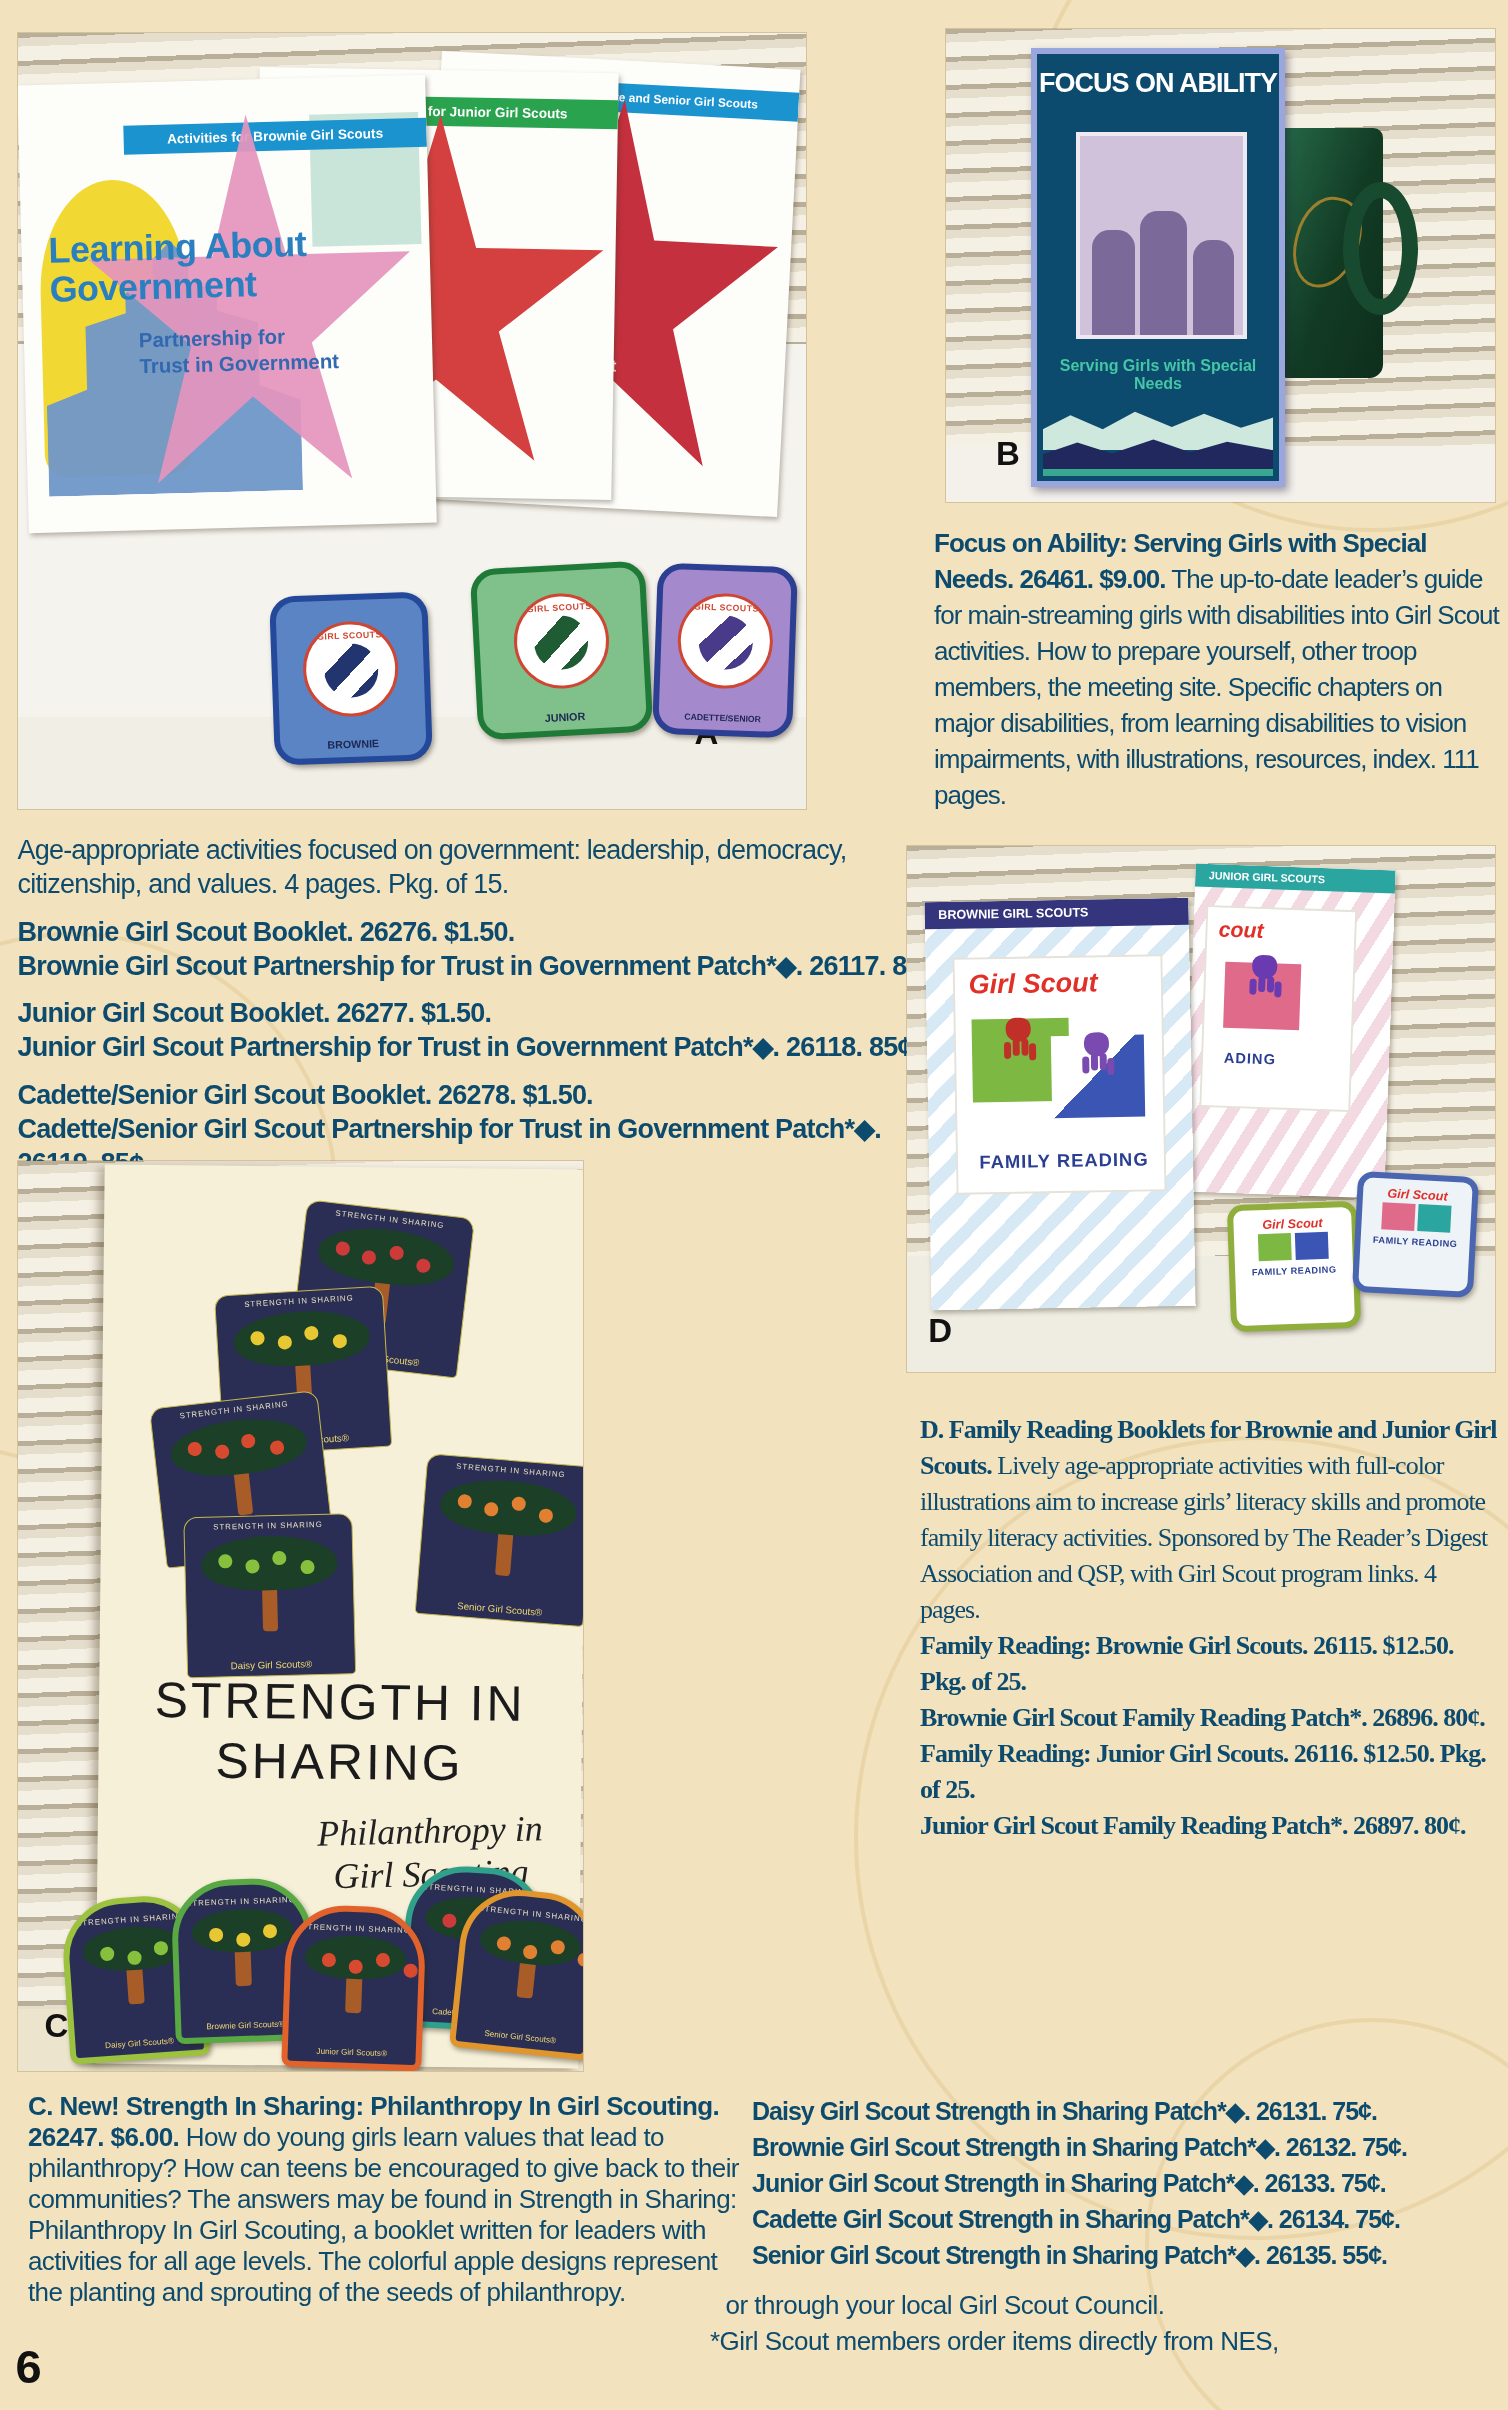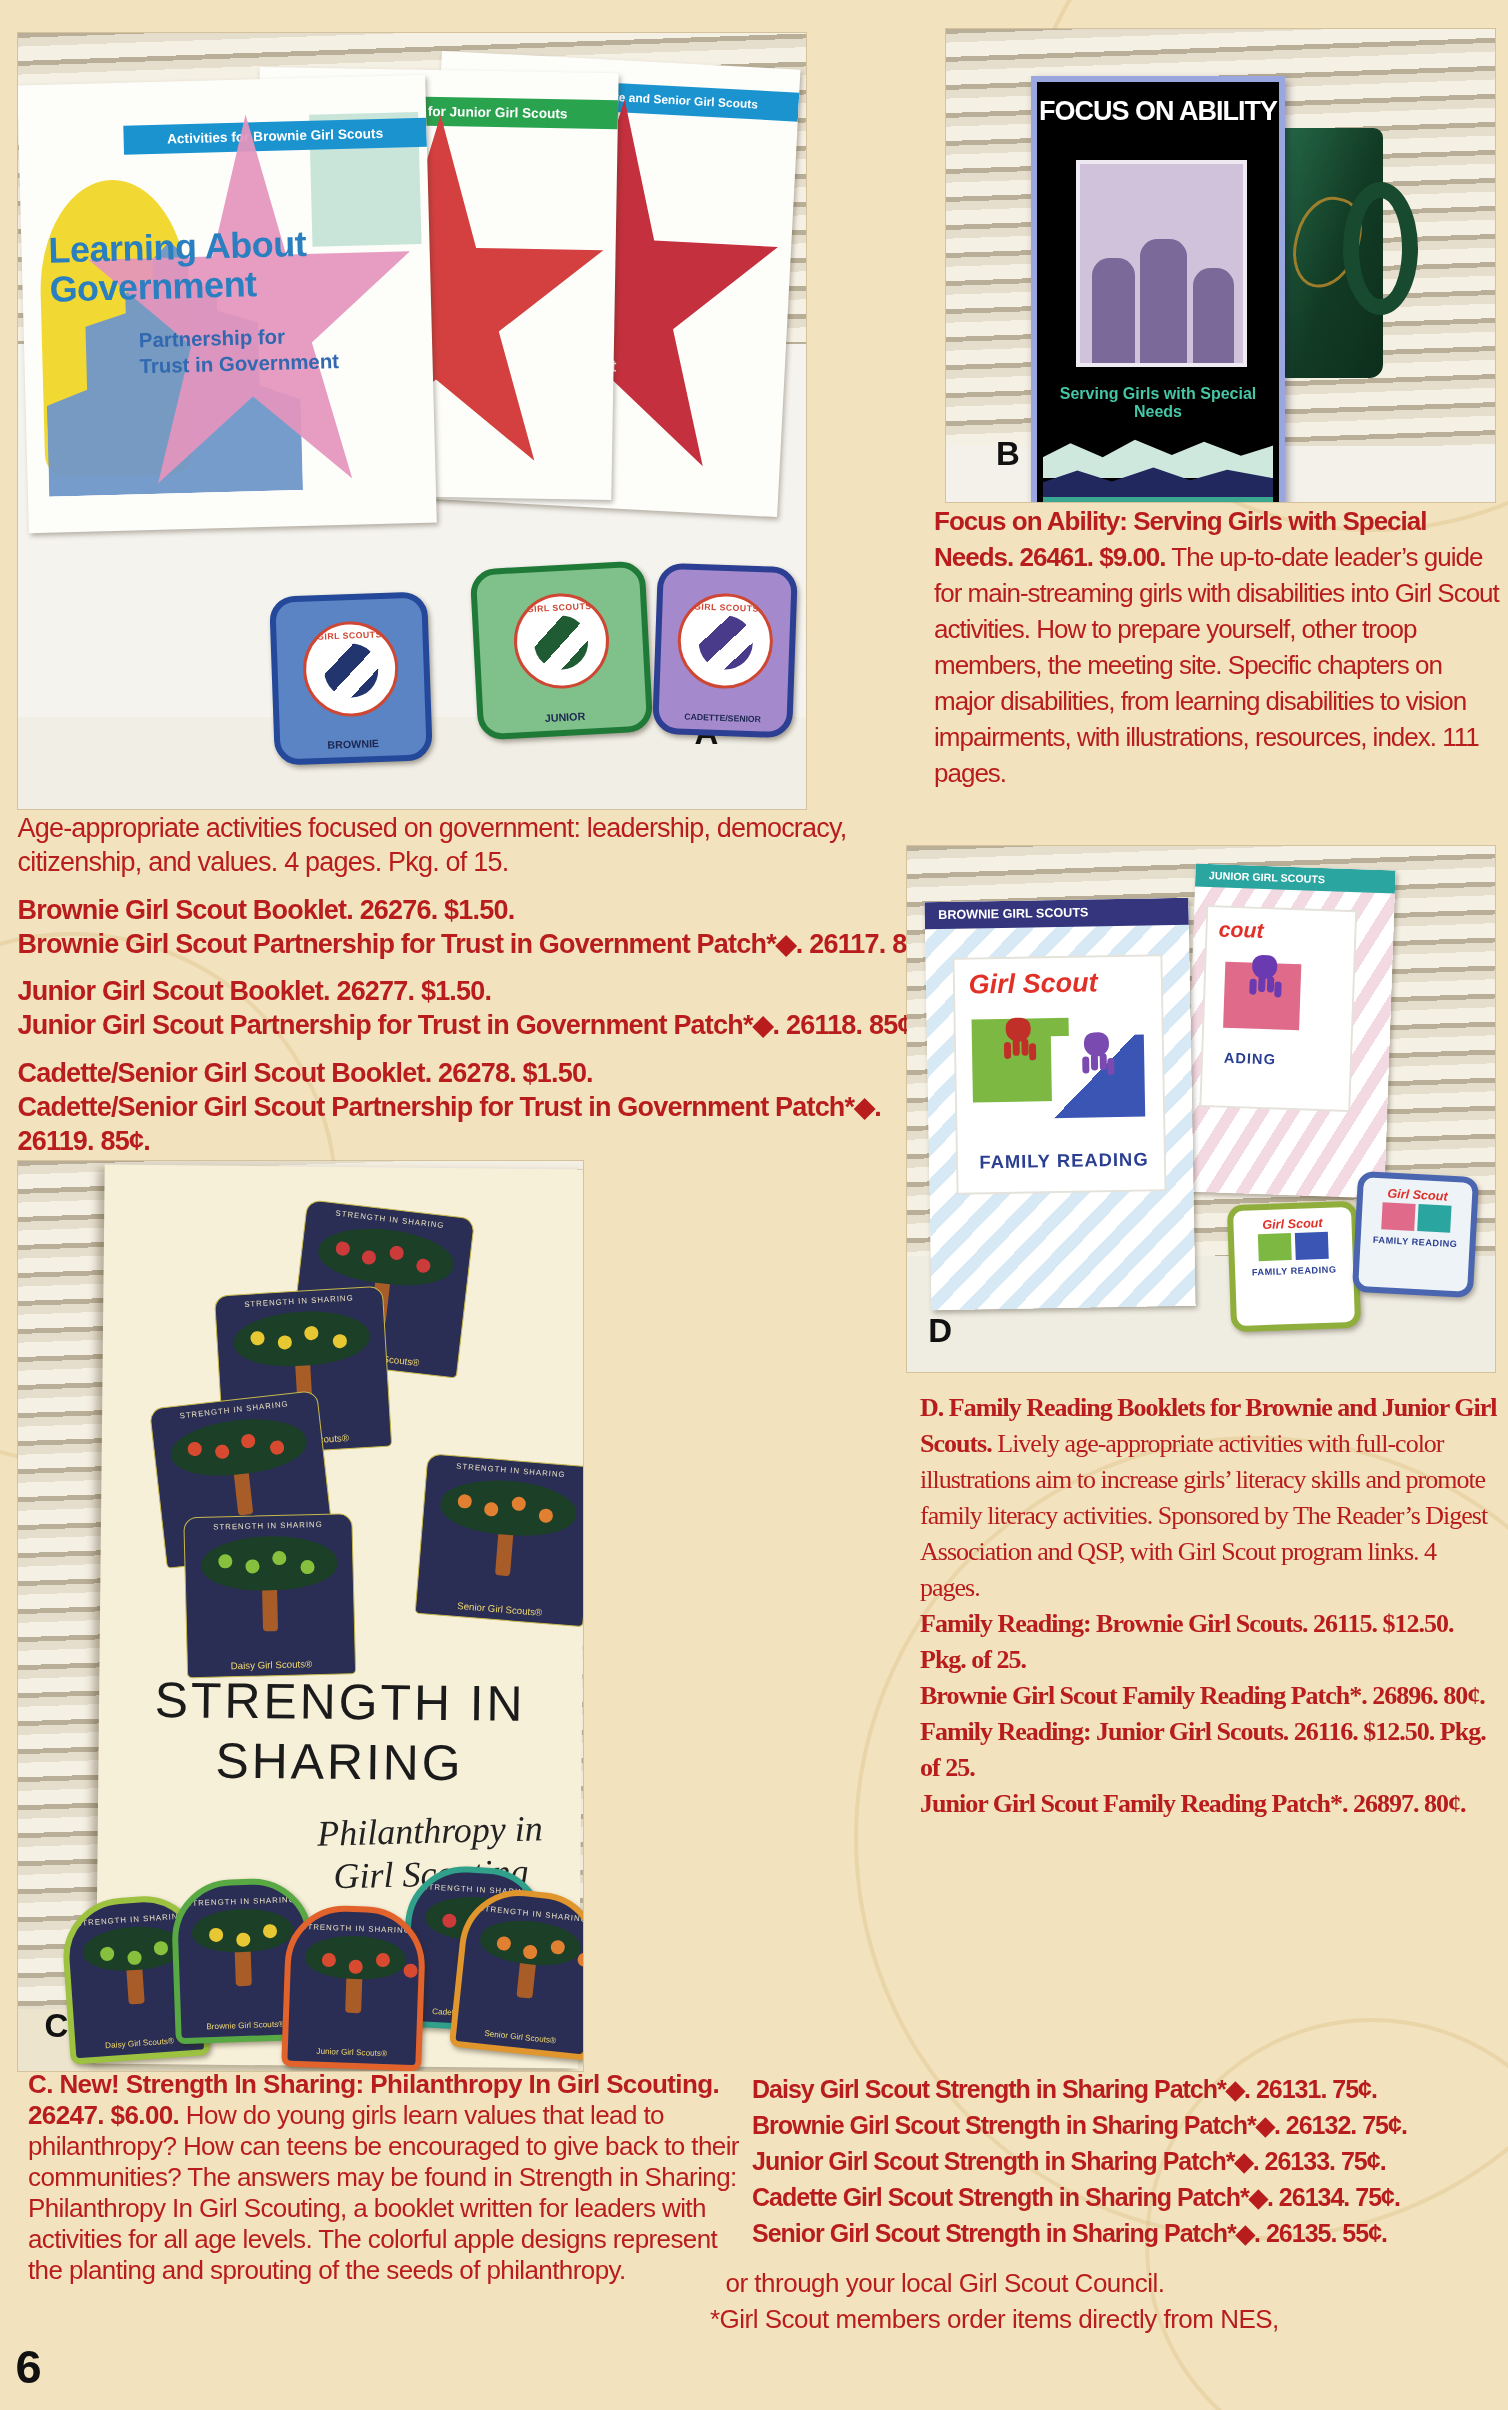--- a/index.html
+++ b/index.html
@@ -6,21 +6,21 @@
   html,body{margin:0;padding:0;}
   body{font-family:"Liberation Sans",sans-serif;background:#d8c9a4;}
   .page{position:relative;width:1509px;height:2410px;background:#f2e2bd;overflow:hidden;
         font-family:"Liberation Sans",sans-serif;color:#121212;}
   .swirl{position:absolute;border:4.9px solid rgba(205,170,100,0.22);border-radius:50%;}
   .photo{position:absolute;overflow:hidden;background:#fff;box-shadow:0 0 0 1px rgba(120,100,60,.25);}
   .blinds{position:absolute;left:0;top:0;right:0;bottom:0;
           background:repeating-linear-gradient(178deg,#b9ae97 0 4.9px,#e6decd 4.9px 13.6px,#f5f0e4 13.6px 28px);}
   .photo-label{position:absolute;font-weight:bold;font-size:33px;color:#111;}
   
-  .txt{position:absolute;color:#b91c1c;}
+  .txt{position:absolute;color:#0c4a6e;margin-top:22px;}
   .nowrap{white-space:nowrap;}
   .b{font-weight:bold;}
   .col-a{left:17.5px;top:811px;width:893px;font-size:27px;line-height:34px;letter-spacing:-0.8px;}
   .col-a .group{margin-top:13.6px;}
   .col-b{left:934px;top:503px;width:568px;font-size:26px;line-height:36px;letter-spacing:-1px;}
   .col-d{left:920px;top:1390px;width:579px;font-size:26px;line-height:36px;letter-spacing:-1px;}
   .col-d p{margin:0;font-family:Liberation Serif, serif;}
   .col-c{left:28px;top:2069px;width:720px;font-size:26px;line-height:31px;letter-spacing:-0.6px;}
   .patch-list{left:752px;top:2071px;width:737px;font-size:25px;line-height:36px;letter-spacing:-1px;font-weight:bold;}
   .footnote{left:710px;top:2265px;font-size:26px;line-height:36px;letter-spacing:-0.5px;}
@@ -61,22 +61,22 @@
           border-radius:50%;background:#fff;border:3.9px solid #cf4633;}
   .em-ring-text{position:absolute;width:100%;top:5.8px;text-align:center;font-size:8.7px;font-weight:bold;color:#cf4633;letter-spacing:0.5px;}
   .em-core{position:absolute;left:50%;top:52%;transform:translate(-50%,-50%);width:54px;height:54px;border-radius:50%;overflow:hidden;}
   .em-core.c-blue{background:linear-gradient(135deg,#ffffff 28%,#23356e 28% 52%,#ffffff 52% 74%,#23356e 74%);}
   .em-core.c-green{background:linear-gradient(135deg,#ffffff 28%,#1f5c33 28% 52%,#ffffff 52% 74%,#1f5c33 74%);}
   .em-core.c-purple{background:linear-gradient(135deg,#ffffff 28%,#4a3a8a 28% 52%,#ffffff 52% 74%,#4a3a8a 74%);}
   .patch-level{position:absolute;left:0;right:0;bottom:6.8px;text-align:center;font-size:10.7px;font-weight:bold;color:#1d2752;}
   
   #photo-b{left:946px;top:29px;width:549px;height:473px;}
   .pb-sill{position:absolute;left:0;bottom:0;width:100%;height:56px;background:#f3f1ea;}
-  .pb-book{position:absolute;left:85px;top:19.4px;width:254px;height:439px;background:#000000;
-           border:6.8px solid #9aa6de;box-sizing:border-box;box-shadow:2.9px 3.9px 7.8px rgba(30,20,60,.4);margin-top:28px;}
+  .pb-book{position:absolute;left:85px;top:19.4px;width:254px;height:439px;background:#0c4a6e;
+           border:6.8px solid #9aa6de;box-sizing:border-box;box-shadow:2.9px 3.9px 7.8px rgba(30,20,60,.4);}
   .pb-title{margin-top:13.6px;text-align:center;color:#fff;font-weight:bold;font-size:27px;letter-spacing:-1px;}
   .pb-photo{position:absolute;left:39px;top:78px;width:163px;height:199px;background:#cfc2da;border:4.9px solid #efeaf2;}
   .pb-fig{position:absolute;bottom:0;background:#7b6a99;border-radius:17.5px 17.5px 0 0;}
   .pb-subtitle{position:absolute;left:0;right:0;top:303px;text-align:center;color:#45c6a5;font-weight:bold;font-size:16px;}
   .pb-wave1{position:absolute;left:5.8px;right:5.8px;bottom:31px;height:47px;background:#cfe8de;
      clip-path:polygon(0 55%,12% 25%,26% 55%,40% 18%,56% 50%,70% 22%,86% 52%,100% 30%,100% 100%,0 100%);}
   .pb-wave2{position:absolute;left:5.8px;right:5.8px;bottom:11.6px;height:39px;background:#20285e;
      clip-path:polygon(0 60%,15% 30%,30% 58%,48% 22%,64% 55%,80% 28%,100% 50%,100% 100%,0 100%);}
   .pb-wave3{position:absolute;left:5.8px;right:5.8px;bottom:5.8px;height:6.8px;background:#3aa890;}
   .pb-mug{position:absolute;left:328px;top:99px;width:109px;height:250px;border-radius:9.7px 9.7px 13.6px 13.6px;

